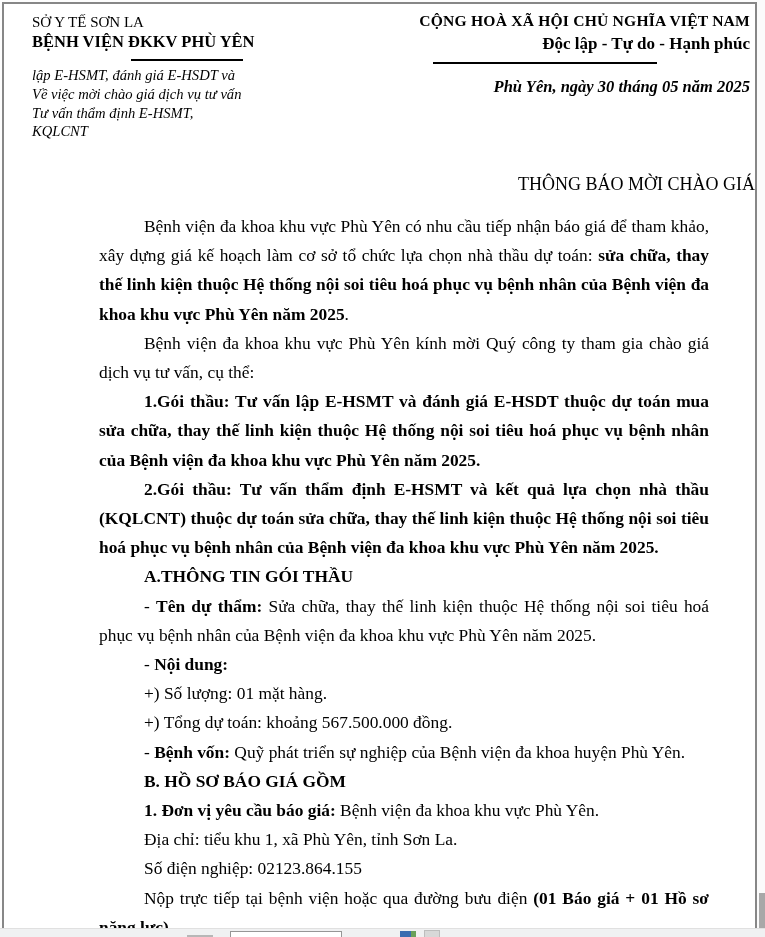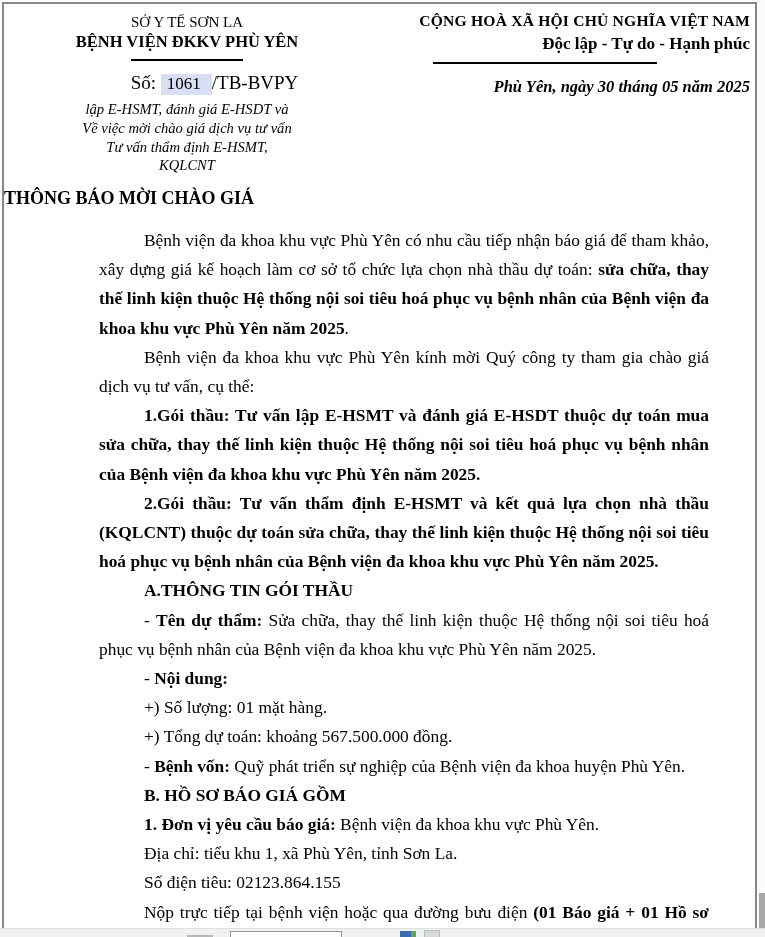--- a/index.html
+++ b/index.html
@@ -13,36 +13,36 @@
   .page {
     position:absolute; left:2px; top:2px; width:755px; height:926px;
     background:#fff; border:2px solid #878787; border-bottom:none; overflow:hidden;
   }
   
   .scroll-track { position:absolute; right:0; top:0; width:8px; height:928px; background:#fbfbfb; }
   .scroll-thumb { position:absolute; right:0; top:893px; width:6px; height:35px; background:#a8a8a8; }
 
   
   .header { position:relative; height:168px; }
-  .hcol-left { position:absolute; left:28px; top:10px; width:310px; text-align:center; }
+  .hcol-left { position:absolute; left:28px; top:10px; width:310px; }
   .org-parent { font-size:15px; }
   .org-name  { font-size:16.5px; font-weight:bold; margin-top:1px; }
   .sep-left  { width:112px; border-top:2px solid #000; margin:7px auto 0; }
   .so-line   { margin-top:11px; font-size:19px; padding-left:55px; white-space:nowrap; }
   .so-highlight { display:inline-block; background:#d8def3; padding:0 11px 1px 6px; font-size:17px; }
   .subject   { margin-top:5px; font-style:italic; font-size:14.6px; line-height:18.8px; }
 
   .hcol-right { position:absolute; left:336px; top:8px; width:410px; text-align:right; }
   .motto1 { font-size:15.6px; font-weight:bold; letter-spacing:.2px; }
   .motto2 { font-size:17px;  font-weight:bold; margin-top:4px; }
   .sep-right { width:224px; border-top:2px solid #000; margin:8px auto 0; }
   .dateline  { margin-top:13px; font-style:italic; font-weight:bold; font-size:16.5px; }
 
   
-  .doc-title { text-align:left; font-weight:bold; font-size:18px; margin-top:16px; }
+  .doc-title { text-align:right; font-weight:normal; font-size:18px; margin-top:2px; }
   .doc-body {
     margin:17px 0 0 95px; width:610px;
     font-size:17.4px; line-height:29.2px; text-align:justify;
   }
   .para { text-indent:45px; }
   .para b { font-weight:bold; }
 
   
   .statusbar {
     position:absolute; left:0; bottom:0; width:765px; height:9px;
@@ -63,23 +63,20 @@
 <div class="screen">
 
   <div class="page">
 
     <div class="header">
 
       <div class="hcol-left">
         <div class="org-parent">SỞ Y TẾ SƠN LA</div>
         <div class="org-name">BỆNH VIỆN ĐKKV PHÙ YÊN</div>
         <div class="sep-left"></div>
-        <div class="so-line"><span>Số:</span>
-          <span class="so-highlight">1061</span><span>/TB-BVPY</span>
-        </div>
         <div class="subject">
           <div>lập E-HSMT, đánh giá E-HSDT và</div>
           <div>Về việc mời chào giá dịch vụ tư vấn</div>
           <div>Tư vấn thẩm định E-HSMT,</div>
           <div>KQLCNT</div>
         </div>
       </div>
 
       <div class="hcol-right">
         <div class="motto1">CỘNG HOÀ XÃ HỘI CHỦ NGHĨA VIỆT NAM</div>
@@ -113,21 +110,21 @@
       <p class="para">+) Tổng dự toán: khoảng 567.500.000 đồng.</p>
 
       <p class="para"><span>- </span><b>Bệnh vốn:</b><span> Quỹ phát triển sự nghiệp của Bệnh viện đa khoa huyện Phù Yên.</span></p>
 
       <p class="para"><b>B. HỒ SƠ BÁO GIÁ GỒM</b></p>
 
       <p class="para"><b>1. Đơn vị yêu cầu báo giá:</b><span> Bệnh viện đa khoa khu vực Phù Yên.</span></p>
 
       <p class="para">Địa chỉ: tiểu khu 1, xã  Phù Yên, tỉnh Sơn La.</p>
 
-      <p class="para">Số điện tiêu: 02123.864.155</p>
+      <p class="para">Số điện nghiệp: 02123.864.155</p>
 
       <p class="para"><span>Nộp trực tiếp tại bệnh viện hoặc qua đường bưu điện </span><b>(01 Báo giá + 01 Hồ sơ năng lực).</b></p>
 
     </div>
   </div>
 
   <div class="scroll-track">
     <div class="scroll-thumb"></div>
   </div>
 

